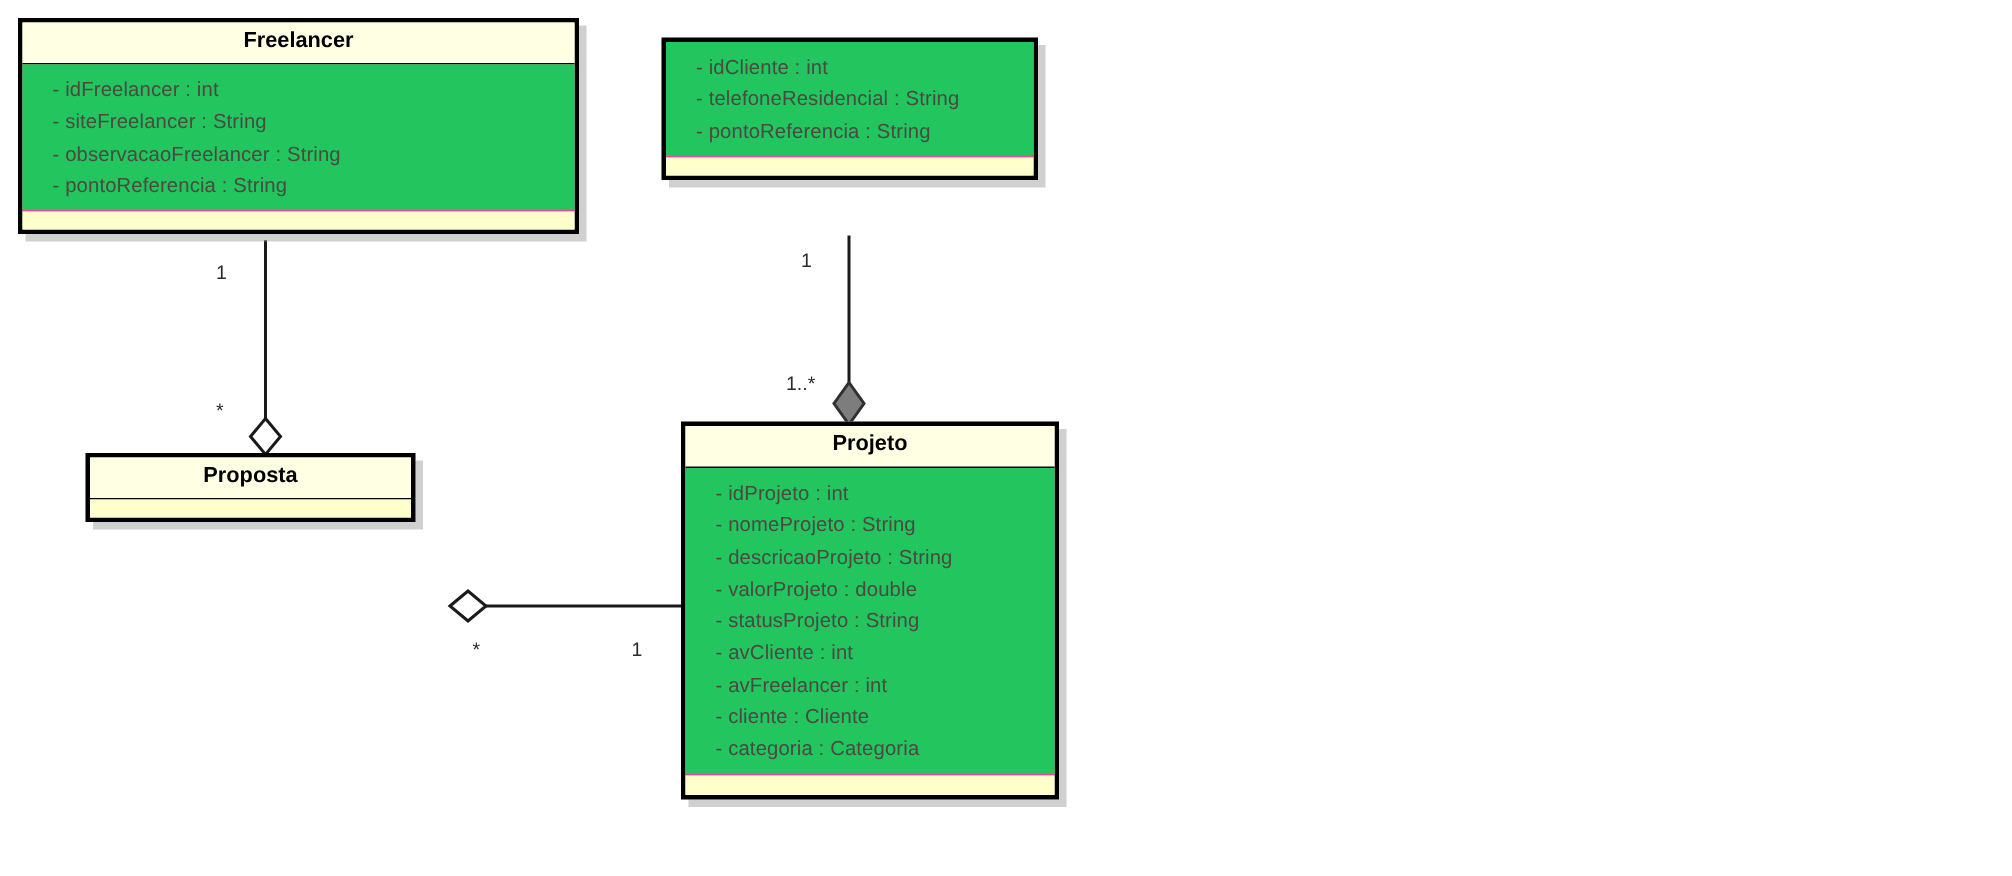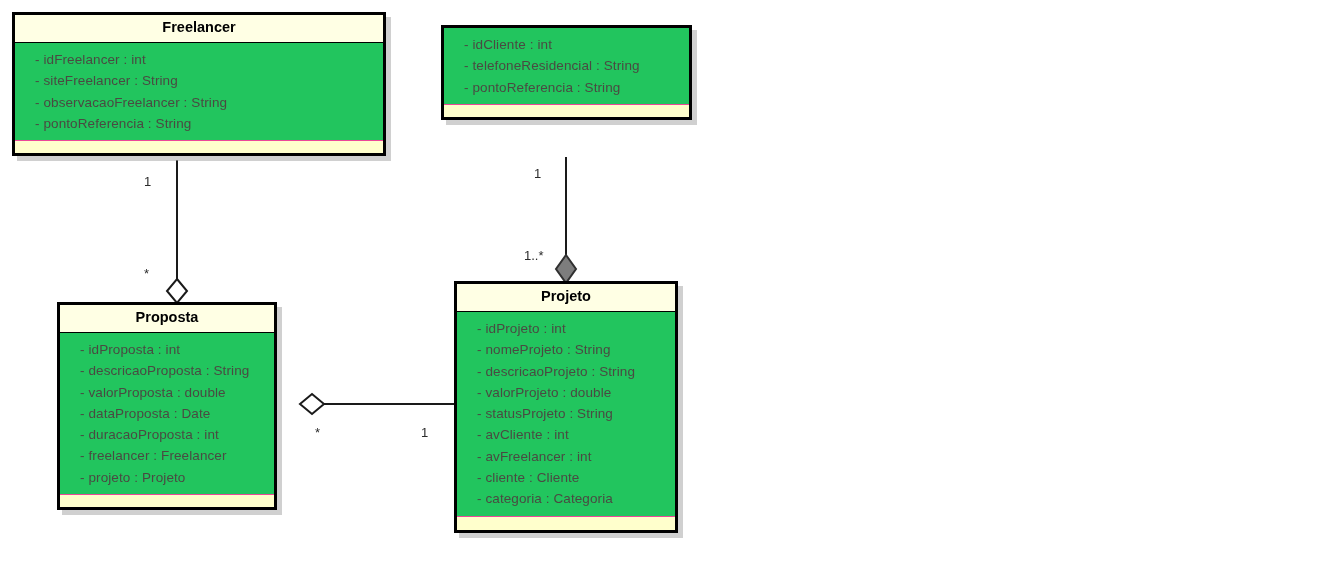--- a/index.html
+++ b/index.html
@@ -74,21 +74,21 @@
   
   #class-freelancer { left: 12px;  top: 12px;  width: 374px; }
   #class-freelancer .uml-methods { height: 12px; }
 
   #class-cliente    { left: 441px; top: 25px;  width: 251px; }
   #class-cliente .uml-methods { height: 12px; }
 
   #class-proposta   { left: 57px;  top: 302px; width: 220px; }
   #class-proposta .uml-methods { height: 12px; }
 
-  #class-projeto    { left: 454px; top: 281px; width: 224px; }
+  #class-projeto    { left: 454px; top: 281px; width: 252px; }
   #class-projeto .uml-methods { height: 13px; }
 
   
   .mult-label {
     position: absolute;
     z-index: 4;
     font-size: 13px;
     color: #2b2b2b;
     white-space: nowrap;
     font-family: "Liberation Sans", sans-serif;
@@ -147,29 +147,20 @@
     <div class="uml-attrs">
       <div class="uml-attr">- idCliente : int</div>
       <div class="uml-attr">- telefoneResidencial : String</div>
       <div class="uml-attr">- pontoReferencia : String</div>
     </div>
     <div class="uml-methods"></div>
   </div>
 
   <div class="uml-class" id="class-proposta">
     <div class="uml-class-name">Proposta</div>
-    <div class="uml-attrs">
-      <div class="uml-attr">- idProposta : int</div>
-      <div class="uml-attr">- descricaoProposta : String</div>
-      <div class="uml-attr">- valorProposta : double</div>
-      <div class="uml-attr">- dataProposta : Date</div>
-      <div class="uml-attr">- duracaoProposta : int</div>
-      <div class="uml-attr">- freelancer : Freelancer</div>
-      <div class="uml-attr">- projeto : Projeto</div>
-    </div>
     <div class="uml-methods"></div>
   </div>
 
   <div class="uml-class" id="class-projeto">
     <div class="uml-class-name">Projeto</div>
     <div class="uml-attrs">
       <div class="uml-attr">- idProjeto : int</div>
       <div class="uml-attr">- nomeProjeto : String</div>
       <div class="uml-attr">- descricaoProjeto : String</div>
       <div class="uml-attr">- valorProjeto : double</div>

